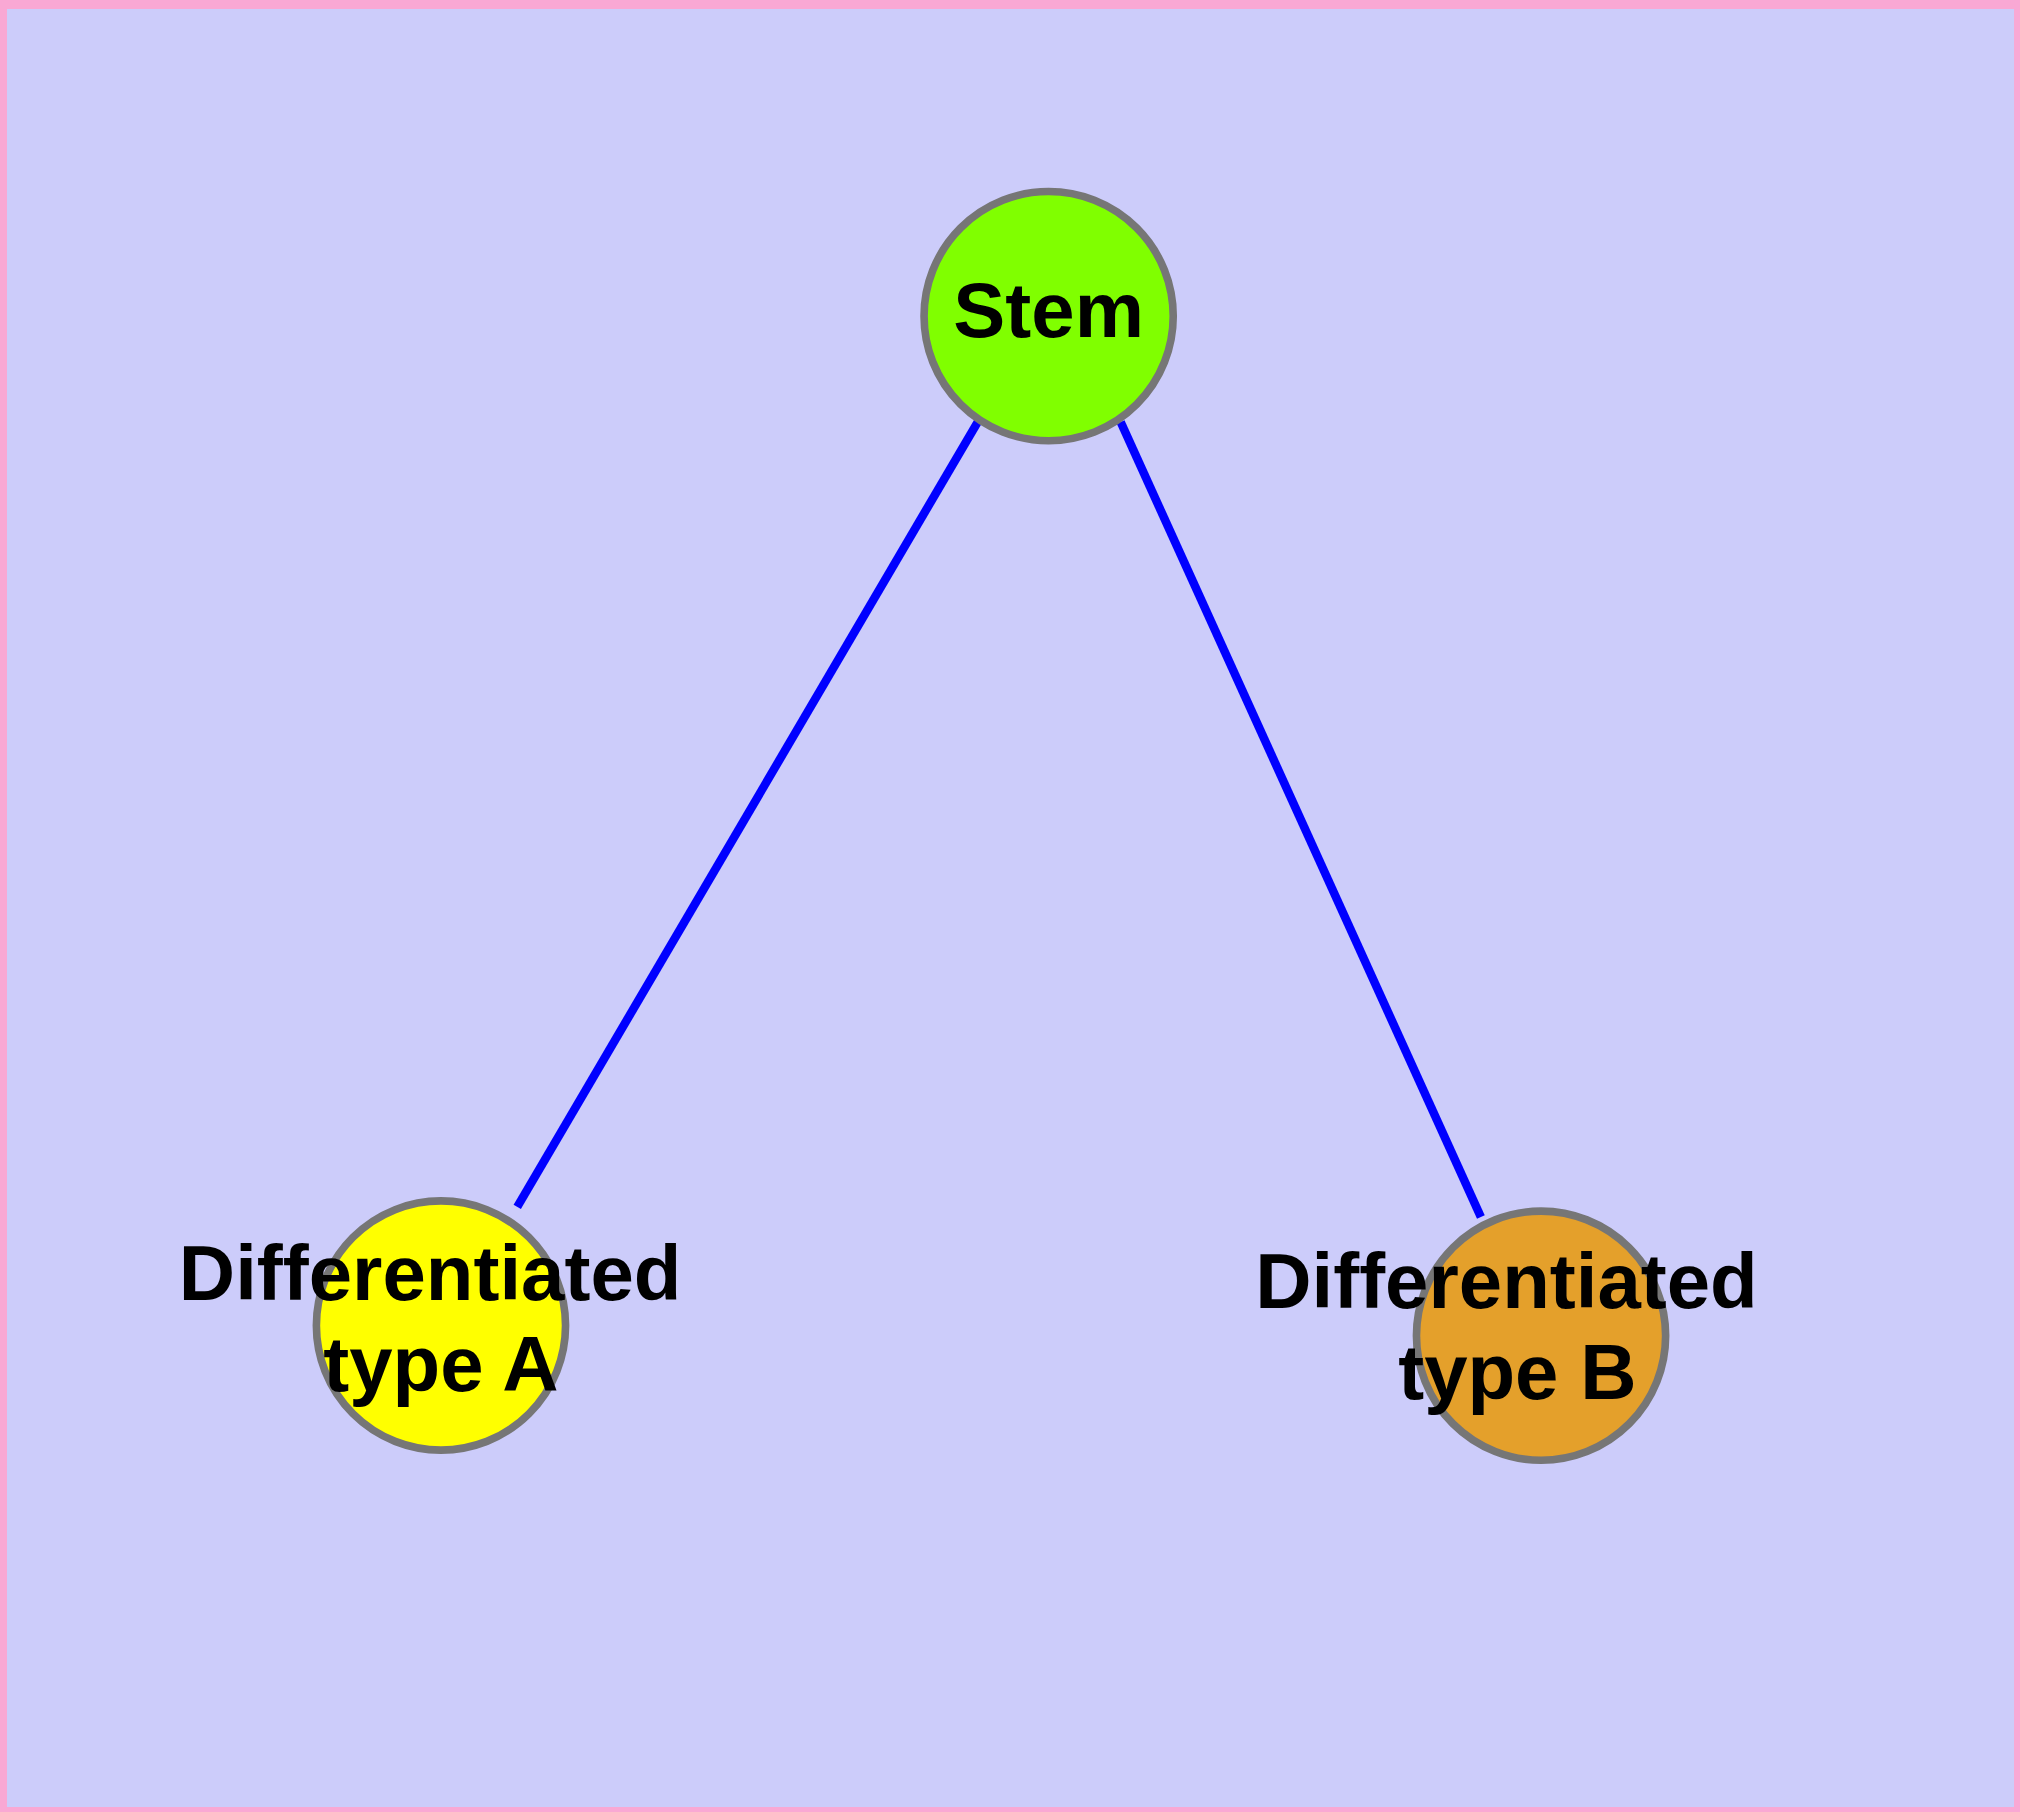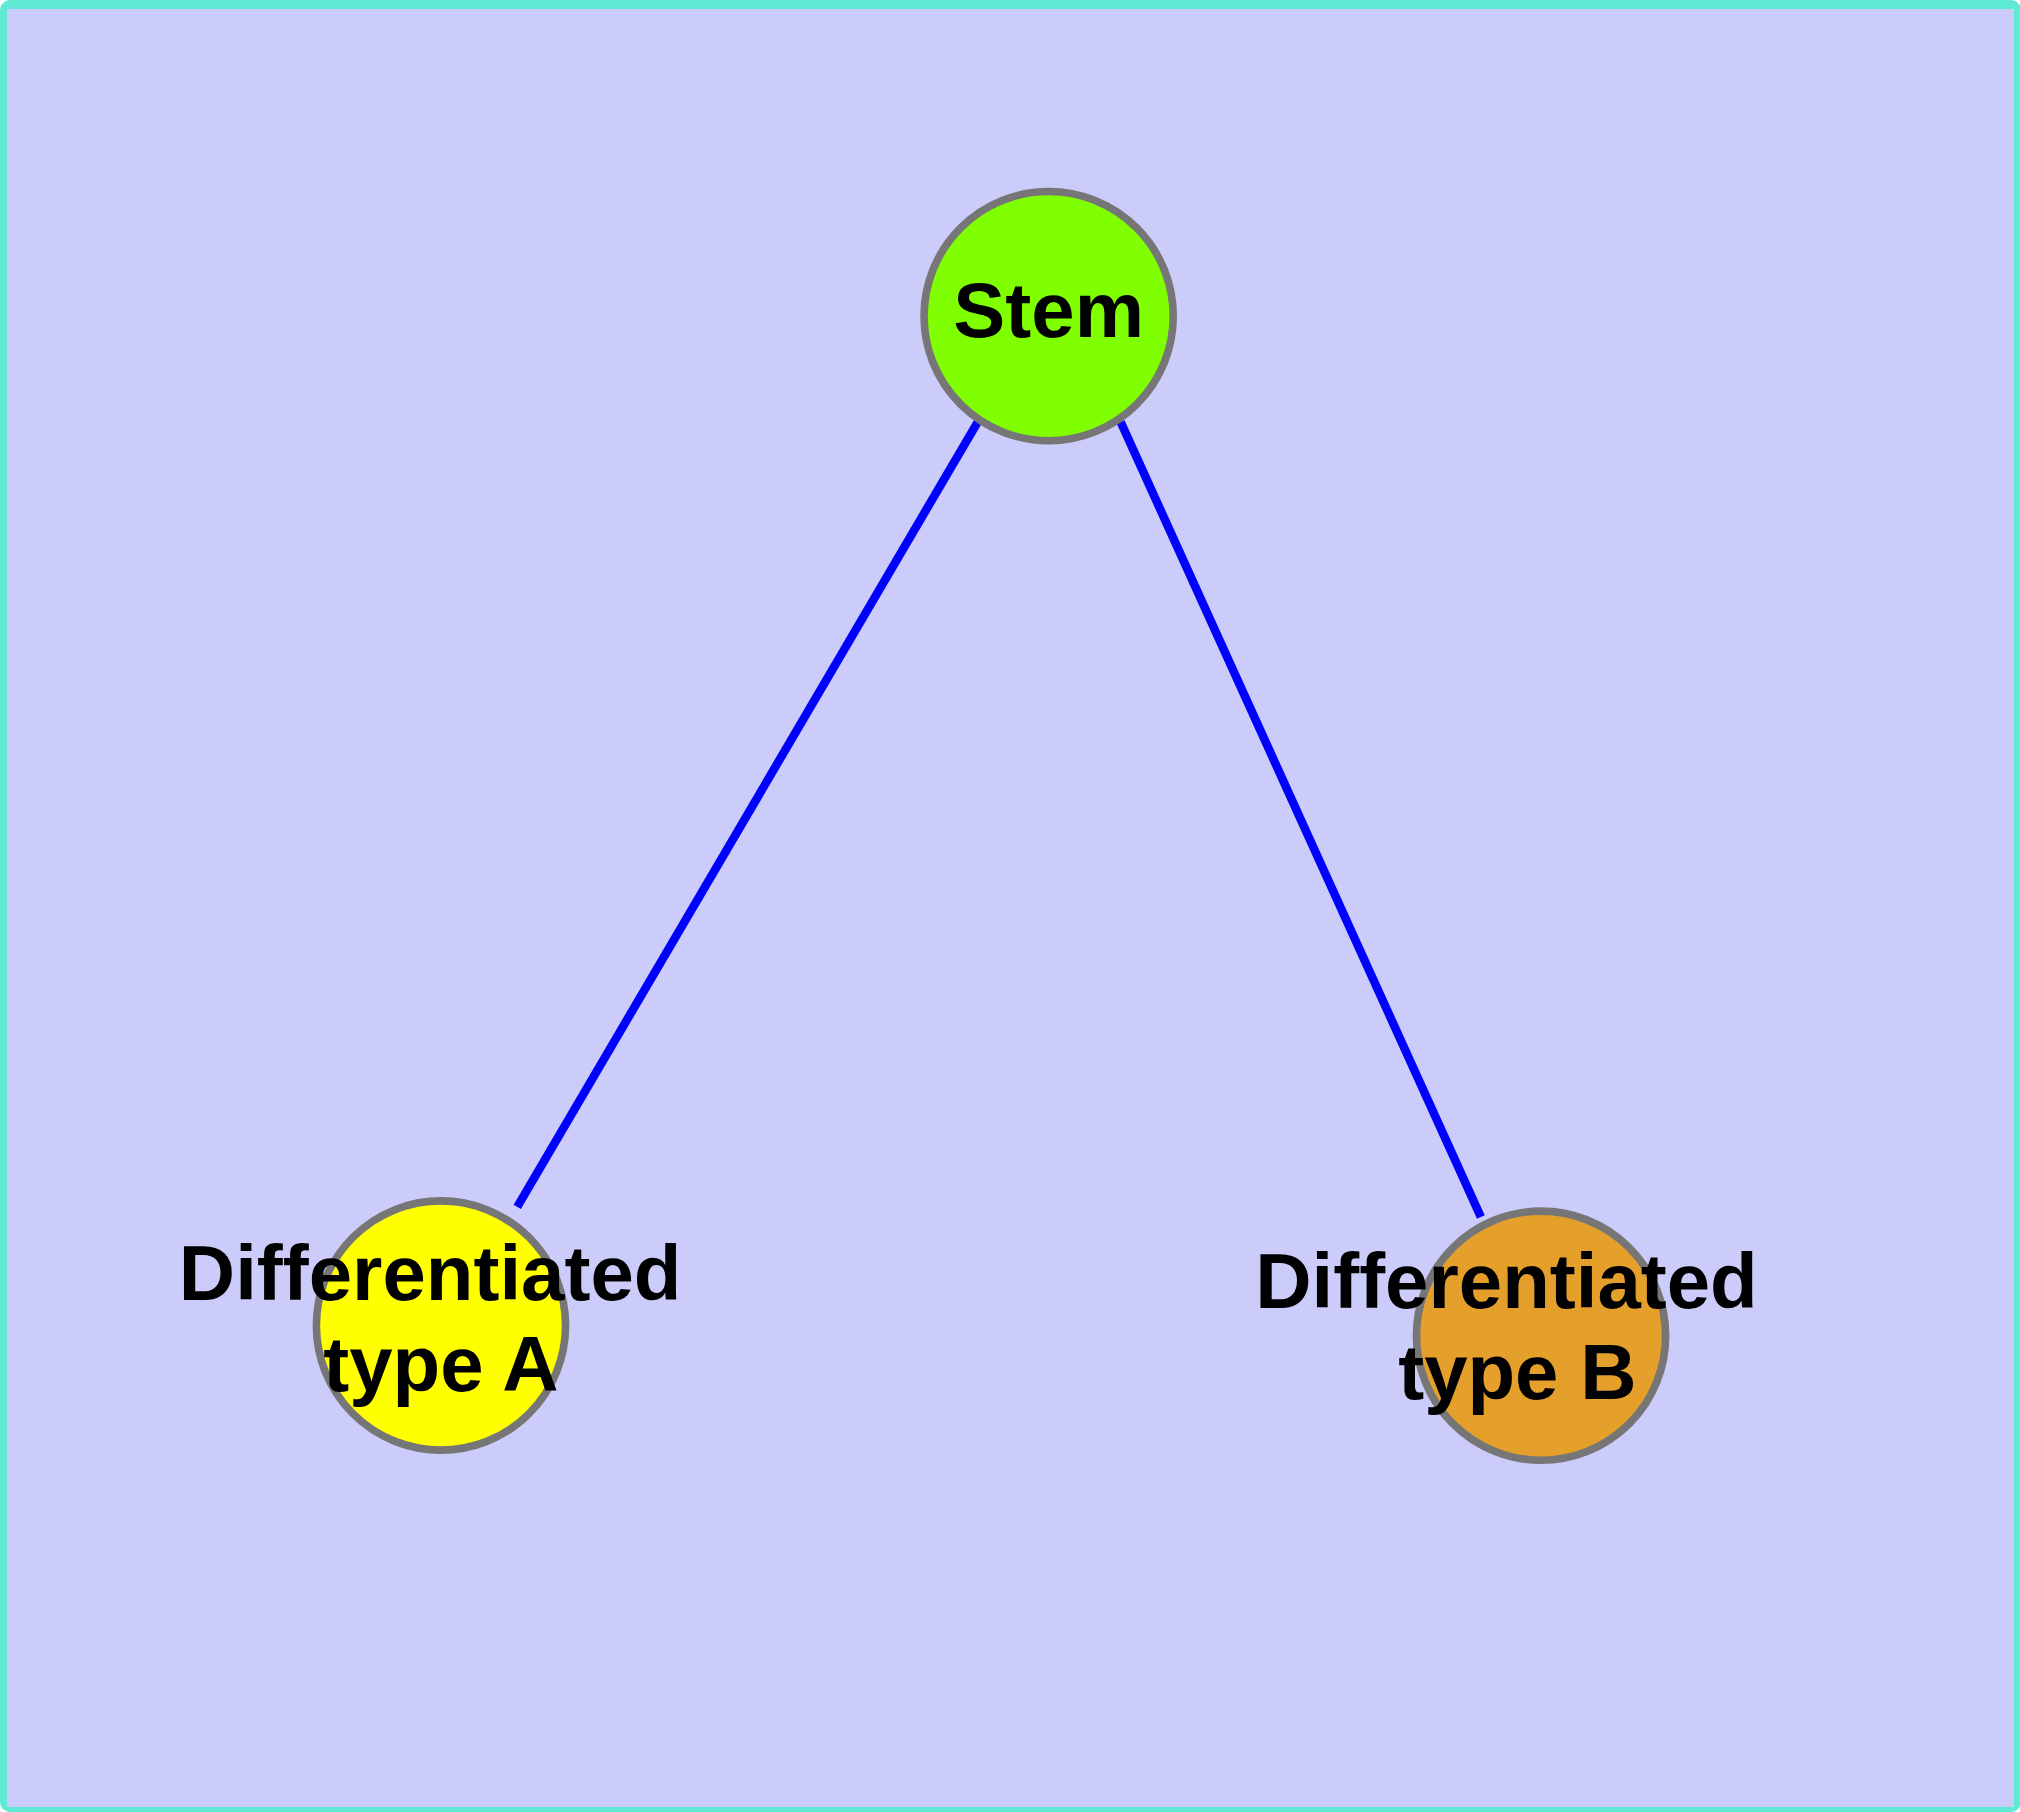--- a/index.html
+++ b/index.html
@@ -13,22 +13,21 @@
     height: 1812px;
     overflow: hidden;
     font-family: "Liberation Sans", sans-serif;
   }
   #graph-canvas {
     position: absolute;
     left: 0;
     top: 0;
     width: 2021px;
     height: 1812px;
-    background: #5eead4;
-    border-radius: 10px;
+    background: #f9a8d4;
   }
   #graph-plot {
     position: absolute;
     left: 6.8px;
     top: 8.5px;
     width: 2007px;
     height: 1798px;
     background: #ccccfa;
   }
   svg#graph-svg {

